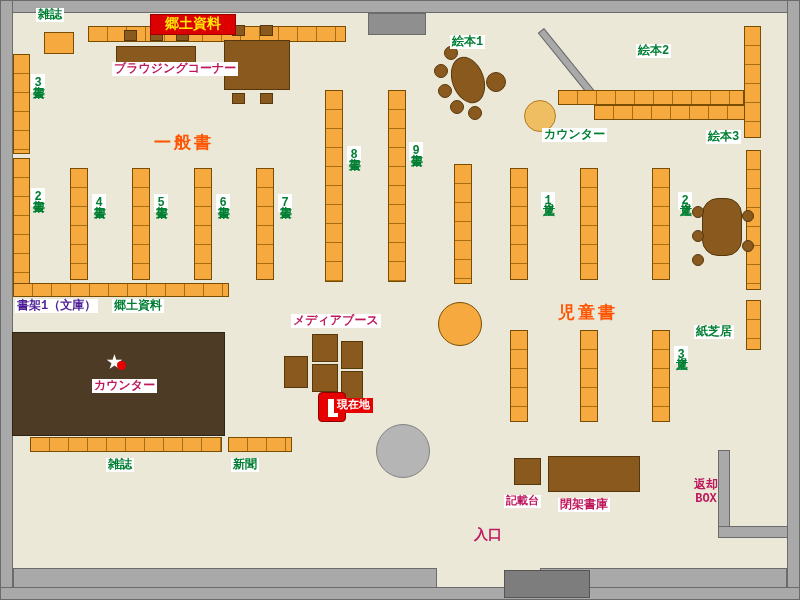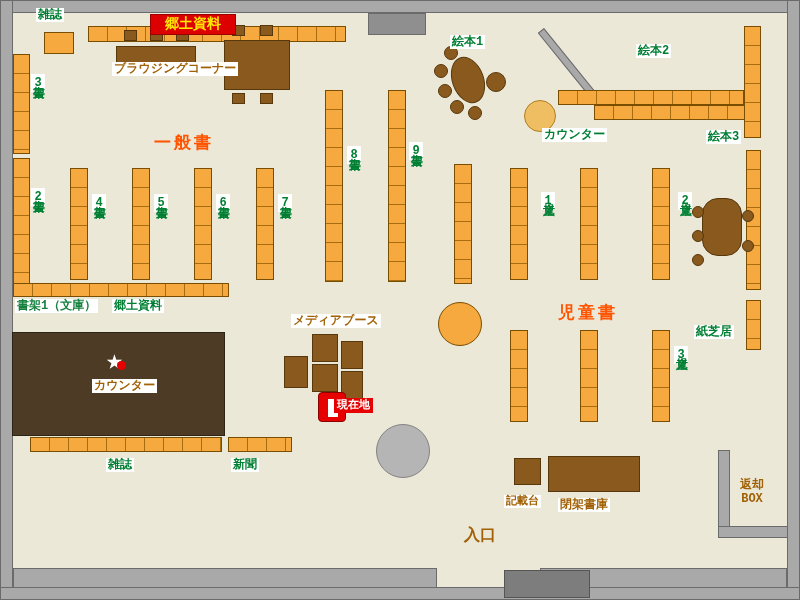--- a/index.html
+++ b/index.html
@@ -6,21 +6,21 @@
   #map{position:relative;width:800px;height:600px;background:#ebe8d8;overflow:hidden;
        font-family:Liberation Mono, monospace;}
   .abs{position:absolute;box-sizing:border-box;}
   .wall{background:#a9a9a9;border:1px solid #6b6b6b;}
   .shelf{background:#f5a93e;border:1px solid #7a4e00;}
   .segv{background-image:repeating-linear-gradient(180deg,rgba(0,0,0,0) 0 18px,#a76d10 18px 19px);}
   .segh{background-image:repeating-linear-gradient(90deg,rgba(0,0,0,0) 0 18px,#a76d10 18px 19px);}
   .furn{background:#8a591d;border:1px solid #57380c;}
   .circ{border-radius:50%;}
   .lbl{position:absolute;background:#ffffff;padding:0 2px;font-weight:bold;font-size:12px;line-height:1.2;white-space:nowrap;z-index:5;}
-  .g{color:#007f33}.b{color:#a16207}.k{color:#15803d}
+  .g{color:#007f33}.b{color:#be185d}.k{color:#4c1d95}
   .vtx{writing-mode:vertical-rl;text-orientation:upright;padding:2px 1px;line-height:1;}
   .plain{background:transparent;font-size:17px;letter-spacing:3px;color:#ff5400;}
   .redlbl{background:#dd0000;color:#ffe900;font-size:14px;padding:1px 14px;border:1px solid #900;}
   .herelbl{background:#e60000;color:#ffffff;font-size:11px;padding:1px 3px;}
   .ret{white-space:pre-line;text-align:center;}
   .star{position:absolute;color:#ffffff;font-size:28px;line-height:1;z-index:4;}
 </style>
 </head>
 <body>
 
@@ -137,17 +137,17 @@
   <span class="lbl g" style="left:636px;top:44px">絵本2</span>
   <span class="lbl g" style="left:706px;top:130px">絵本3</span>
   <span class="lbl g" style="left:542px;top:128px">カウンター</span>
   <span class="lbl g vtx" style="left:541px;top:192px">児童1</span>
   <span class="lbl g vtx" style="left:678px;top:192px">児童2</span>
   <span class="lbl g vtx" style="left:674px;top:346px">児童3</span>
   <span class="lbl plain" style="left:556px;top:304px">児童書</span>
   <span class="lbl g" style="left:694px;top:325px">紙芝居</span>
   <span class="lbl b" style="left:504px;top:495px;font-size:11px">記載台</span>
   <span class="lbl b" style="left:558px;top:498px">閉架書庫</span>
-  <span class="lbl b ret" style="left:738px;top:478px;background:transparent">返却
+  <span class="lbl b ret" style="left:692px;top:478px;background:transparent">返却
 BOX</span>
-  <span class="lbl b" style="left:462px;top:527px;font-size:16px;background:transparent">入口</span>
+  <span class="lbl b" style="left:472px;top:527px;font-size:14px;background:transparent">入口</span>
 
 </div>
 
 </body></html>

